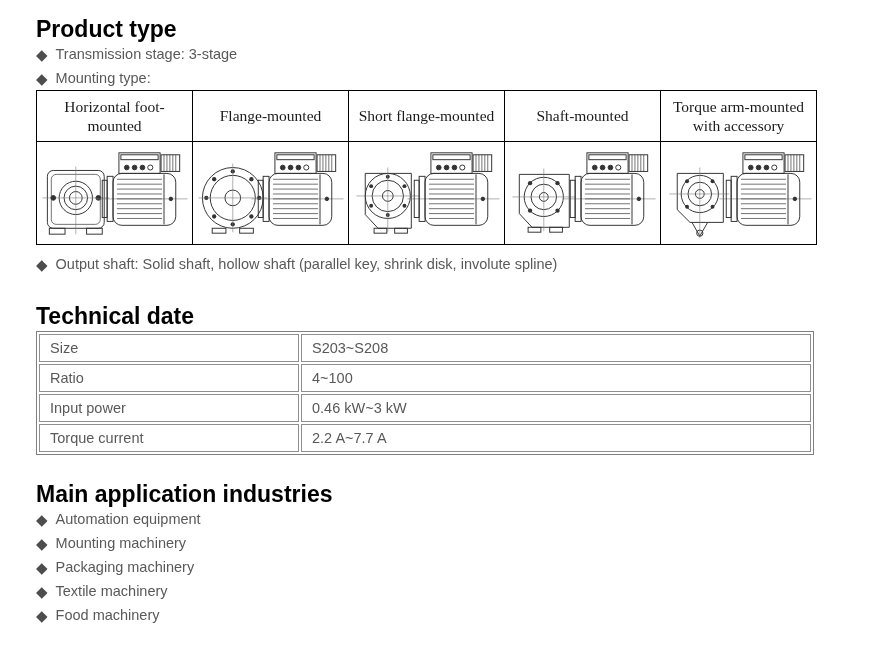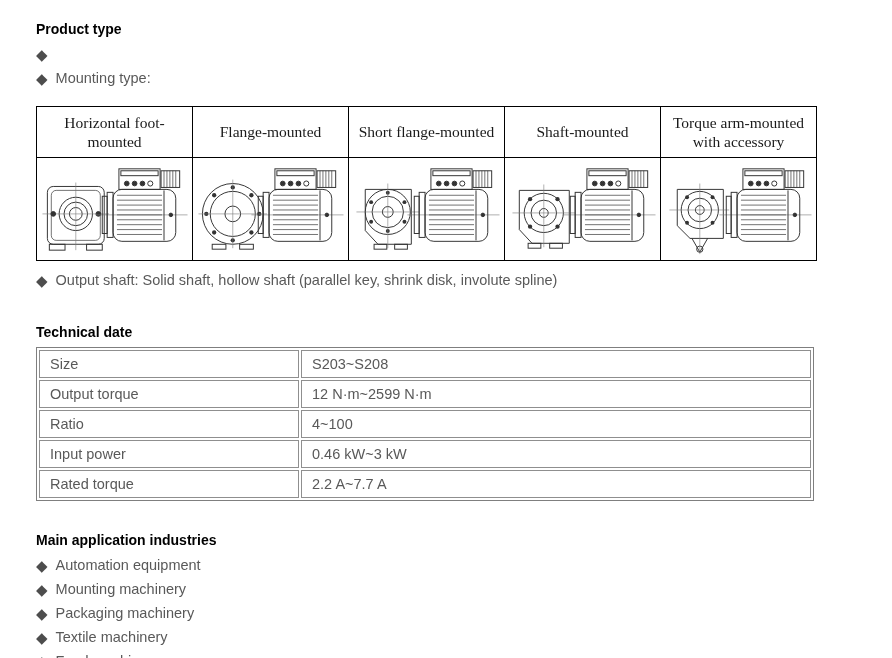--- a/index.html
+++ b/index.html
@@ -11,21 +11,21 @@
     font-family: "Liberation Sans", sans-serif;
     overflow: hidden;
   }
   .page {
     box-sizing: border-box;
     width: 892px;
     height: 658px;
     padding: 18px 0 0 36px;
   }
   h1.sec-title {
-    font-size: 14px;
+    font-size: 23px;
     line-height: 22px;
     font-weight: bold;
     color: #000000;
     margin: 0 0 2px 0;
     letter-spacing: 0px;
   }
   .bullet-row {
     display: flex;
     align-items: center;
     height: 24px;
@@ -36,21 +36,21 @@
     color: #4d4d4d;
     font-size: 15px;
     margin-right: 8px;
     line-height: 1;
   }
   
   table.mount-table {
     border-collapse: collapse;
     table-layout: fixed;
     width: 781px;
-    margin-top: 16px;
+    margin-top: 0;
   }
   table.mount-table td {
     border: 1px solid #000000;
     text-align: center;
     vertical-align: middle;
     background: #ffffff;
   }
   table.mount-table td.hdr {
     height: 46px;
     font-family: "Liberation Serif", serif;
@@ -217,20 +217,21 @@
   </defs>
 </svg>
 
 <div class="page">
 
   <div class="sec1">
     <h1 class="sec-title">Product type</h1>
 
     <div class="bullet-row">
       <span class="diamond">◆</span>
+      <span>Transmission stage: 3-stage</span>
     </div>
     <div class="bullet-row">
       <span class="diamond">◆</span>
       <span>Mounting type:</span>
     </div>
 
     <table class="mount-table">
       <tbody>
           <tr>
         <td class="hdr">Horizontal foot-mounted</td>
@@ -283,33 +284,29 @@
   <div class="sec2">
     <h1 class="sec-title">Technical date</h1>
 
     <table class="tech-table">
       <tbody>
           <tr>
         <td class="lbl">Size</td>
         <td>S203~S208</td>
       </tr>
       <tr>
-        <td class="lbl">Output torque</td>
-        <td>12 N·m~2599 N·m</td>
-      </tr>
-      <tr>
         <td class="lbl">Ratio</td>
         <td>4~100</td>
       </tr>
       <tr>
         <td class="lbl">Input power</td>
         <td>0.46 kW~3 kW</td>
       </tr>
       <tr>
-        <td class="lbl">Rated torque</td>
+        <td class="lbl">Torque current</td>
         <td>2.2 A~7.7 A</td>
       </tr>
     </tbody>
       </table>
   </div>
 
   <div class="sec3">
     <h1 class="sec-title">Main application industries</h1>
 
     <div class="bullet-row">

